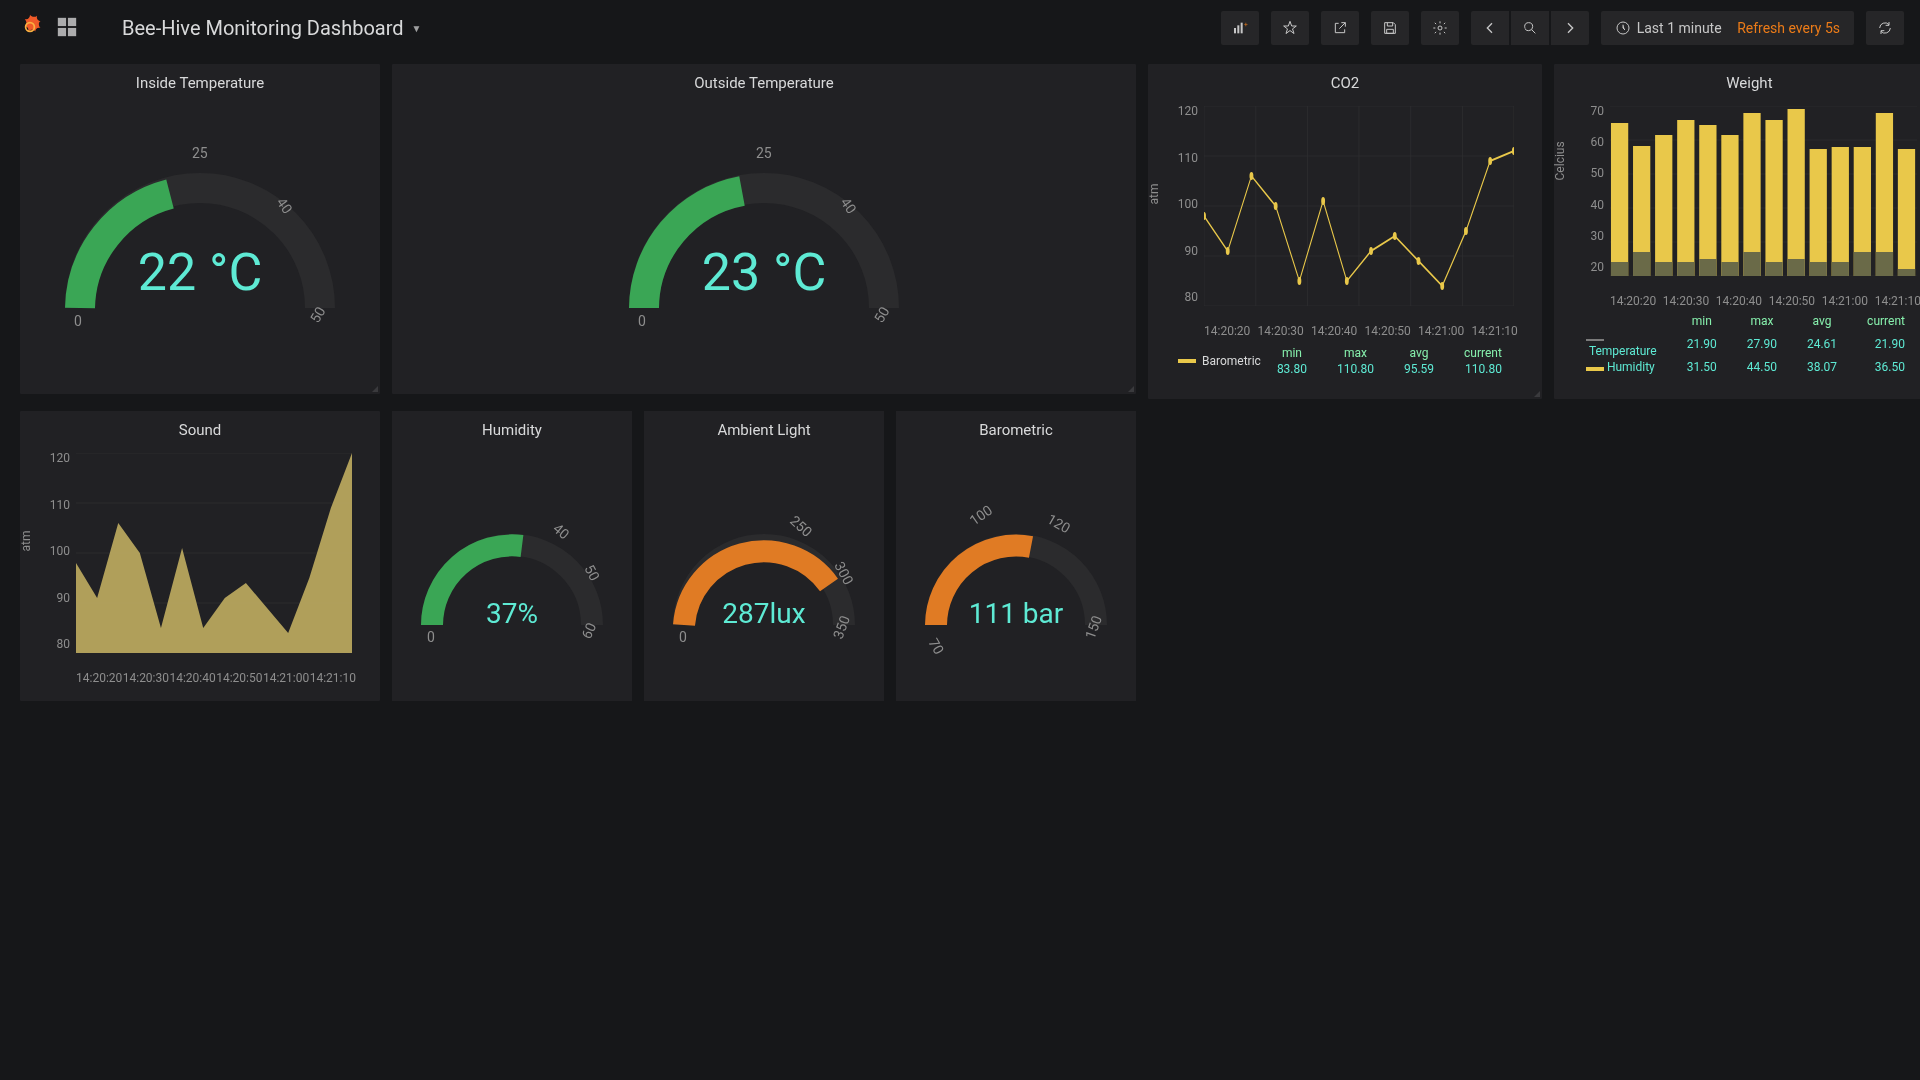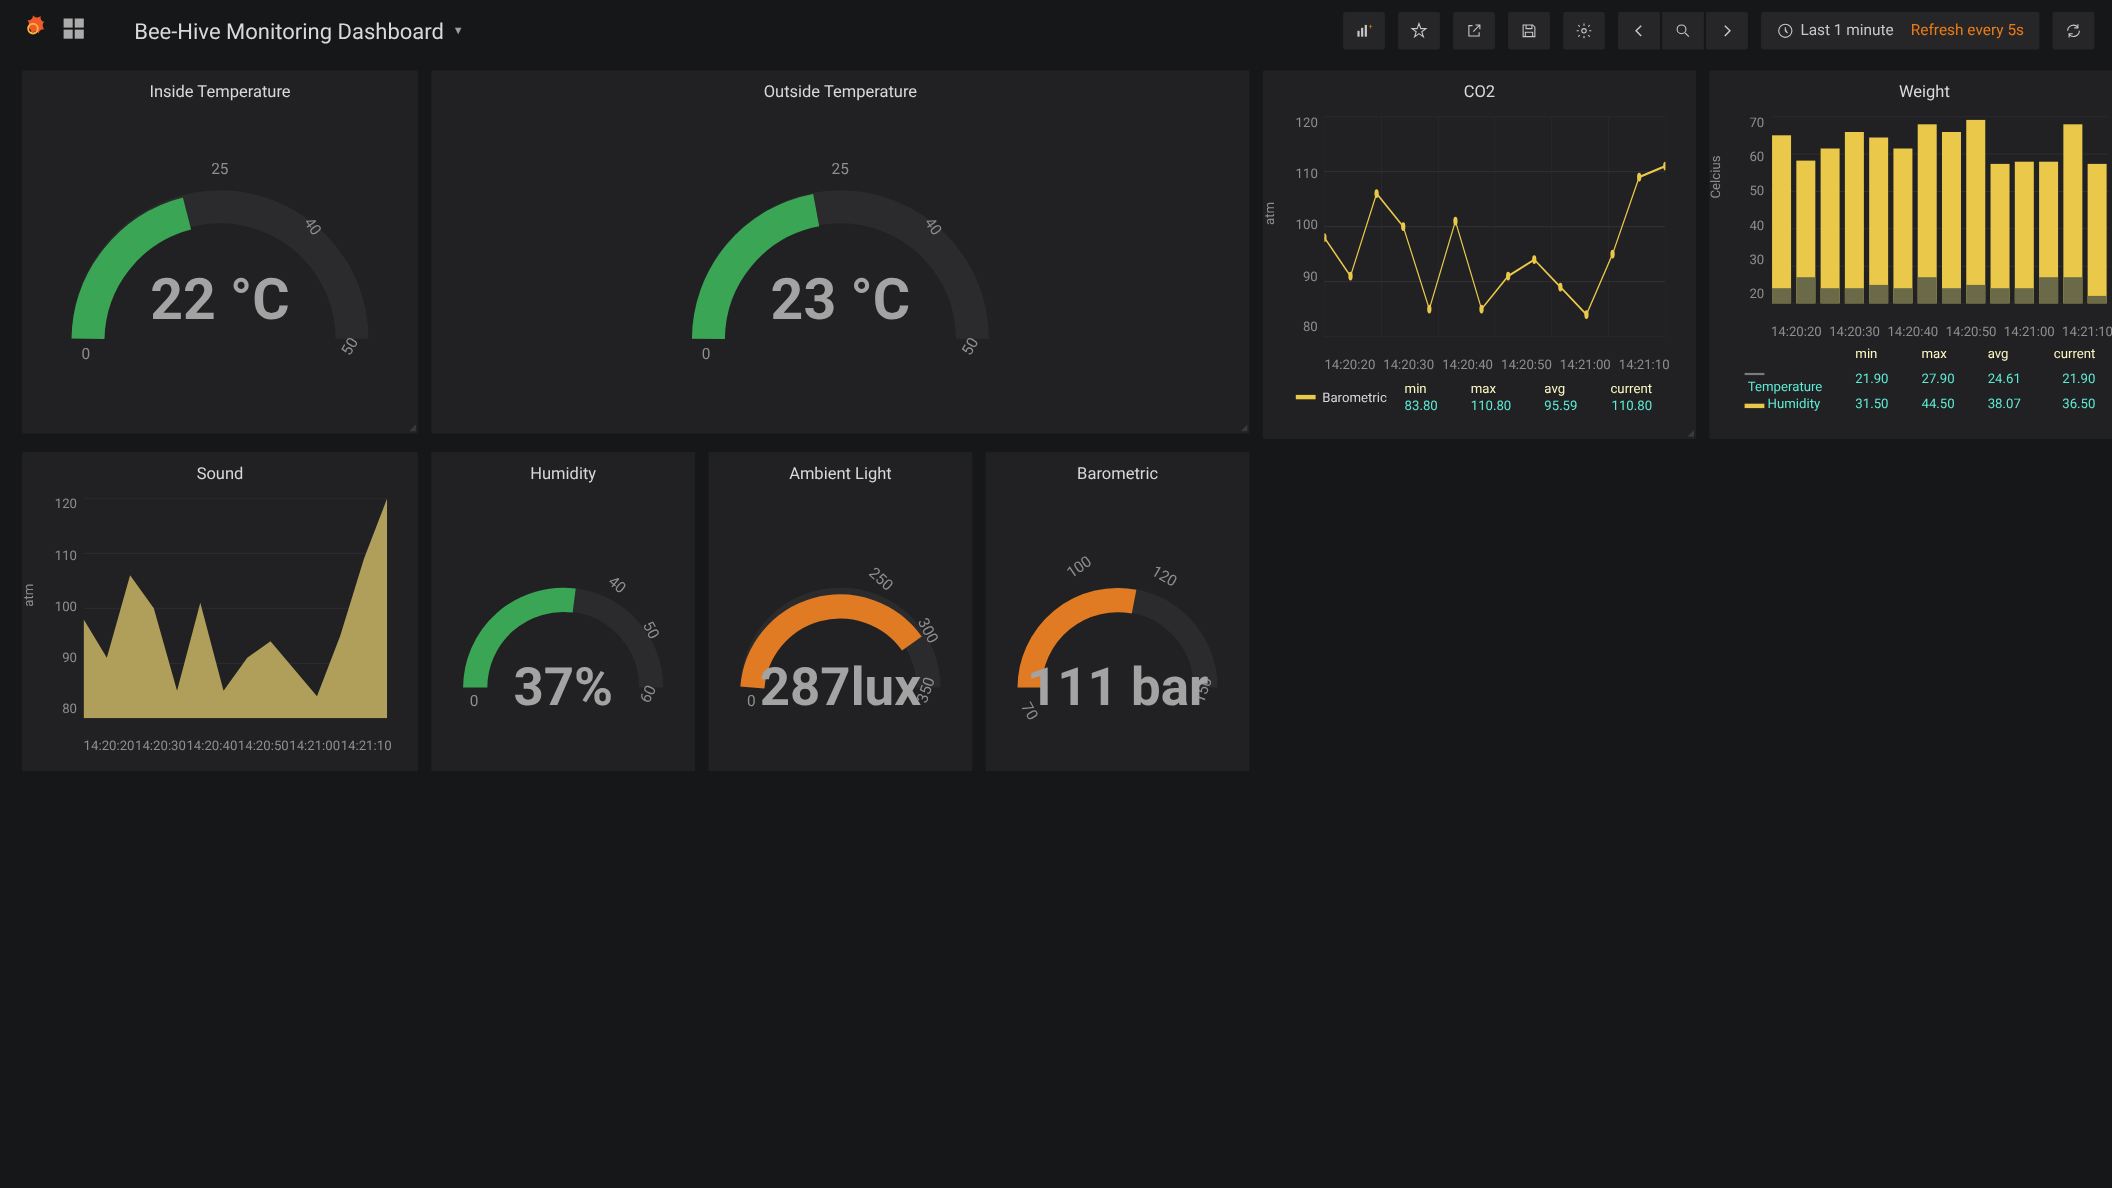--- a/index.html
+++ b/index.html
@@ -18,35 +18,35 @@
 .btn.active { background:#262628; }
 .time-btn { padding:0 14px; gap:6px; white-space:nowrap;align-items:center; }
 .orange-text { color:#eb7b18; }
 .icon-svg { width:16px; height:16px; fill:#c7c7c7; }
 .dash-body { padding:8px 20px; display:grid; grid-template-columns:1fr 1fr 1fr 1fr; gap:12px; }
 .panel { background:#212124; position:relative; border-radius:1px; }
 .panel-title { text-align:center; font-size:15px; color:#d8d9da; padding:10px 0 6px; font-weight:400; }
 .gauge-panel { height:330px; }
 .gauge-wrap { display:flex; align-items:center; justify-content:center; height:260px; position:relative; }
 .gauge-svg { width:360px; height:260px; }
-.gauge-value { position:absolute; font-size:52px; font-weight:700; color:#a3a3a3; left:50%; transform:translateX(-50%); bottom:55px; white-space:nowrap; }
-.gauge-value.small { font-size:48px; bottom:22px; }
+.gauge-value { position:absolute; font-size:52px; font-weight:400; color:#5eead4; left:50%; transform:translateX(-50%); bottom:55px; white-space:nowrap; }
+.gauge-value.small { font-size:28px; bottom:45px; }
 .gauge-tick { font-size:14px; fill:#8e8e8e; }
 .line-panel { height:335px; }
 .chart-area { position:relative; padding:8px 28px 0 56px; height:220px; }
 .y-ticks { position:absolute; left:26px; top:6px; height:200px; display:flex; flex-direction:column; justify-content:space-between; text-align:right; width:24px; font-size:12px; color:#8e8e8e; }
 .y-label { position:absolute; left:6px; top:50%; transform:rotate(-90deg) translateX(50%); transform-origin:left center; font-size:12px; color:#8e8e8e; }
 .x-ticks { display:flex; justify-content:space-between; padding:6px 24px 0 56px; font-size:12px; color:#8e8e8e; }
 .legend-row { display:flex; align-items:center; justify-content:space-between; padding:6px 24px 8px 30px; font-size:12px; }
 .legend-left { display:flex; align-items:center; gap:6px; }
 .legend-swatch { width:18px; height:4px; display:inline-block; }
 .legend-swatch.dash { height:2px; background:#7b7b7b; }
 .legend-swatch.yel { background:#e9c84a; height:4px; }
 .stats-tbl { font-size:12px; }
-.stats-tbl th { color:#fef9c3; font-weight:400; padding:0 14px; text-align:left; }
+.stats-tbl th { color:#86efac; font-weight:400; padding:0 14px; text-align:center; }
 .stats-tbl td { color:#5eead4; padding:0 14px; text-align:right; }
 .stats-tbl td.lbl { text-align:left; padding-left:0; }
 .plot-svg { width:100%; height:200px; display:block; }
 .grid-line { stroke:#2f2f31; stroke-width:1; }
 .line-path { fill:none; stroke:#e9c84a; stroke-width:2; }
 .area-path { fill:#c9b564; opacity:.85; }
 .dot { fill:#e9c84a; r:4; }
 .small-gauges { display:grid; grid-template-columns:1fr 1fr 1fr; gap:12px; }
 .small-gauge-panel { background:#212124; height:290px; }
 .small-gauge-panel .gauge-wrap { height:230px; }

